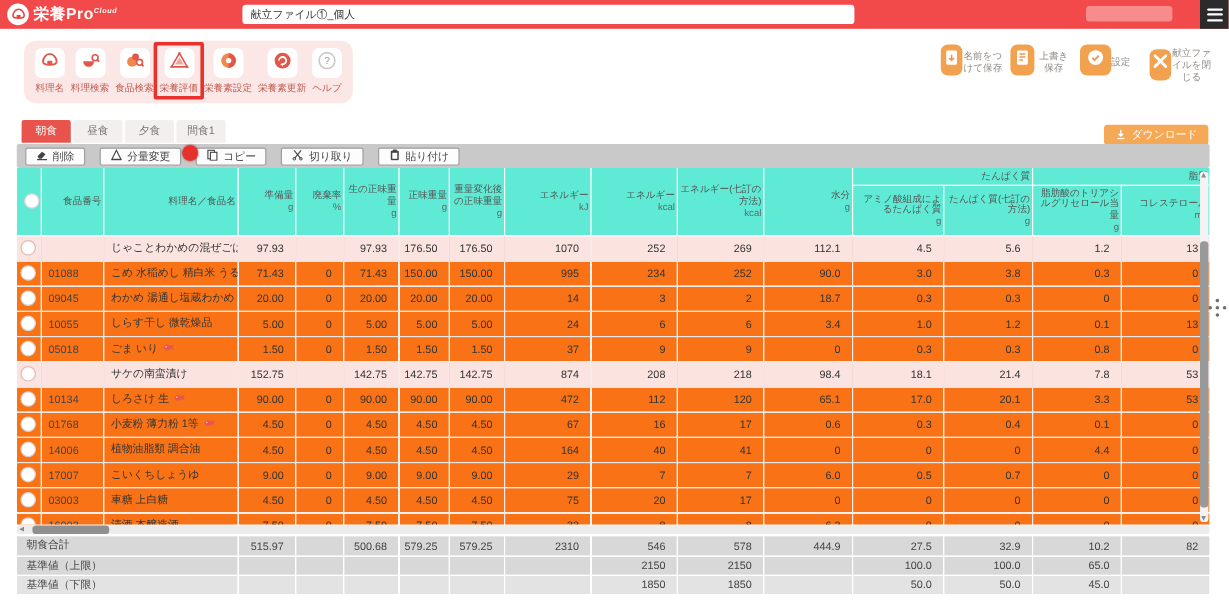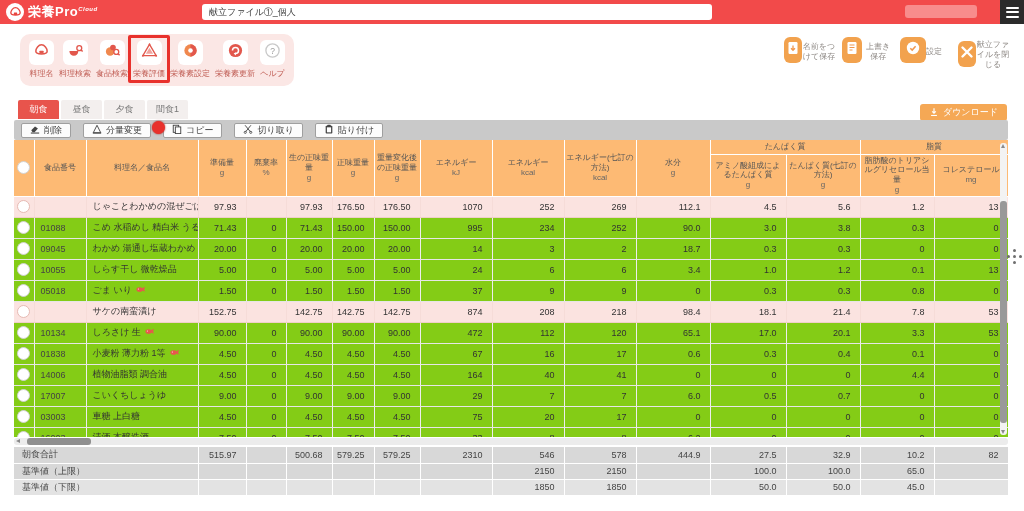--- a/index.html
+++ b/index.html
@@ -43,28 +43,28 @@
   .editbar{position:absolute;left:14px;top:120px;width:994px;height:20px;background:#c9c9c9;border-radius:2px;
            display:flex;align-items:center;gap:12px;padding-left:7px;box-sizing:border-box;}
   .ebtn{height:15px;background:#fcfcfc;border:1px solid #9f9f9f;border-radius:2px;font-size:9px;color:#444;
         display:flex;align-items:center;gap:4px;padding:0 8px;cursor:pointer;font-family:inherit;}
   .ebtn svg{width:10px;height:10px;}
   .cursor-dot{position:absolute;left:152px;top:121px;width:13px;height:13px;border-radius:50%;
               background:#e8312c;box-shadow:0 0 2px #a31e1a;}
   
   .gridwrap{position:absolute;left:14px;top:140px;width:994px;height:297px;overflow:hidden;background:#fff;}
   table.grid{border-collapse:collapse;table-layout:fixed;width:994px;}
-  .grid th{background:#fdba74;color:#555;font-weight:normal;font-size:8px;line-height:1.2;text-align:center;
+  .grid th{background:#5eead4;color:#555;font-weight:normal;font-size:8px;line-height:1.2;text-align:right;
            border-right:1px solid #fff;border-bottom:1px solid #fff;padding:1px;vertical-align:middle;}
   .grid thead tr.r1{height:14px;}
   .grid thead tr.r2{height:42px;}
   .hu{font-size:8px;color:#666;}
   .grid td{font-size:9px;color:#333;border-right:1px solid #ededed;border-bottom:1px solid #e6e6e6;
            padding:0;overflow:hidden;white-space:nowrap;}
-  .grid tbody tr{height:21px;background:#84cc16;}
+  .grid tbody tr{height:21px;background:#f97316;}
   .grid tbody tr.dish{background:#fbe3e0;}
   .grid tbody tr.dish td{border-bottom:1px solid #f0cfc9;border-right:1px solid #f6dcd8;}
   td.num{text-align:left;padding-left:6px;color:#444;}
   td.name{text-align:left;padding-left:6px;}
   td.val{text-align:right;padding-right:9px;}
   .chk{display:inline-block;width:11px;height:11px;border:1.5px solid #d2d2d2;border-radius:50%;background:#fff;vertical-align:middle;}
   tr.dish .chk{border-color:#e6bab3;}
   .chkcell{text-align:center;}
   .allergen{display:inline-block;margin-left:3px;vertical-align:-1px;}
   .allergen svg{width:11px;height:9px;}
@@ -532,21 +532,21 @@
             <td class="val">120</td>
             <td class="val">65.1</td>
             <td class="val">17.0</td>
             <td class="val">20.1</td>
             <td class="val">3.3</td>
             <td class="val">53</td>
           </tr>
 
           <tr>
             <td class="chkcell"><span class="chk"></span></td>
-            <td class="num">01838</td>
+            <td class="num">01768</td>
             <td class="name"><span>小麦粉 薄力粉 1等</span><span class="allergen"><svg viewBox="0 0 12 10">
                   <ellipse cx="5" cy="5" rx="3.5" ry="2.6" fill="#e8564e"></ellipse>
                   <path d="M8 3.5l3-1.5-1 3 1 2.5-3-1.5z" fill="#e8564e"></path>
                   <circle cx="3.6" cy="4.4" r="0.6" fill="#fff"></circle>
                 </svg></span></td>
             <td class="val">4.50</td>
             <td class="val">0</td>
             <td class="val">4.50</td>
             <td class="val">4.50</td>
             <td class="val">4.50</td>

